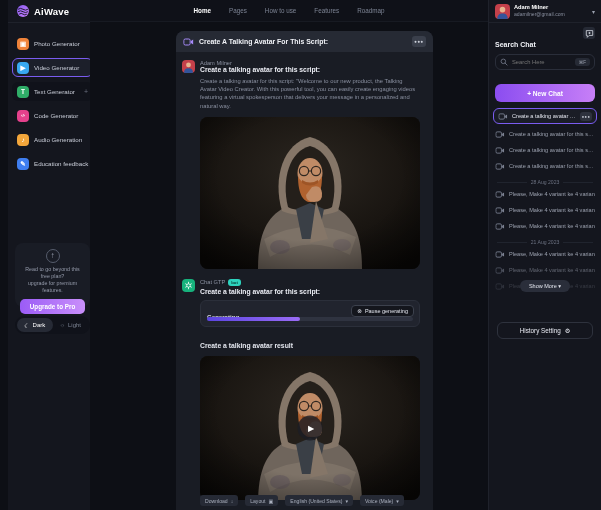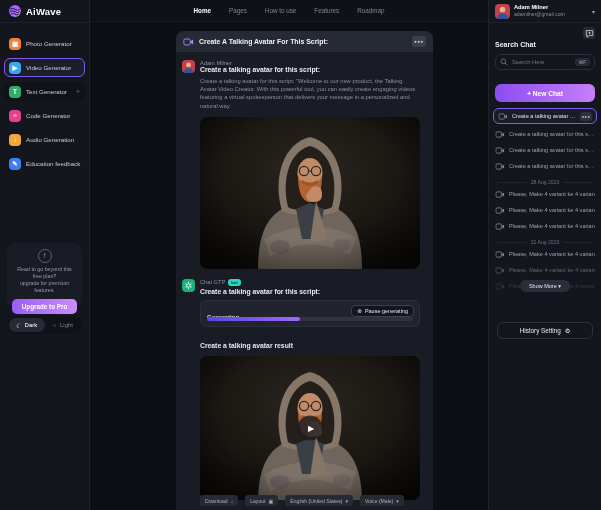--- a/index.html
+++ b/index.html
@@ -1,21 +1,21 @@
 <!DOCTYPE html>
 <html><head>
 <meta charset="utf-8">
 <style>
   *{margin:0;padding:0;box-sizing:border-box}
   html,body{width:601px;height:510px}
   body{position:relative;background:#0d0f15;font-family:"Liberation Sans",sans-serif;color:#e7e9f0;overflow:hidden}
   svg{display:block}
 
   
-  .sidebar{position:absolute;left:0;top:0;width:90px;height:510px;background:#14161e;border-right:1px solid #1f222b}
+  .sidebar{position:absolute;left:8px;top:0;width:90px;height:510px;background:#14161e;border-right:1px solid #1f222b}
   .logo{display:flex;align-items:center;gap:4px;height:23px;padding:0 8px;border-bottom:1px solid #1f222b}
   .logo-name{font-size:9.5px;font-weight:bold;letter-spacing:.2px;color:#fff}
   .menu{padding:11px 4px 0 4px;display:flex;flex-direction:column;gap:5px}
   .mi{display:flex;align-items:center;gap:5px;padding:3px 4px;border-radius:6px;border:1px solid transparent;height:19px}
   .mi.active{background:#1c1f2a;border-color:#7a5cf0}
   .mi.boxed{background:#10121a}
   .mi .ic{width:12px;height:12px;border-radius:4px;color:#fff;font-size:6.5px;display:flex;align-items:center;justify-content:center;flex:none;font-weight:bold}
   .mi .lb{font-size:6.2px;color:#c9cdd8;white-space:nowrap}
   .mi .plus{margin-left:auto;color:#6b7080;font-size:7px}
   .upcard{position:absolute;left:7px;right:7px;top:243px;height:64px;background:#191c25;border-radius:8px;padding:6px 5px;text-align:center}

